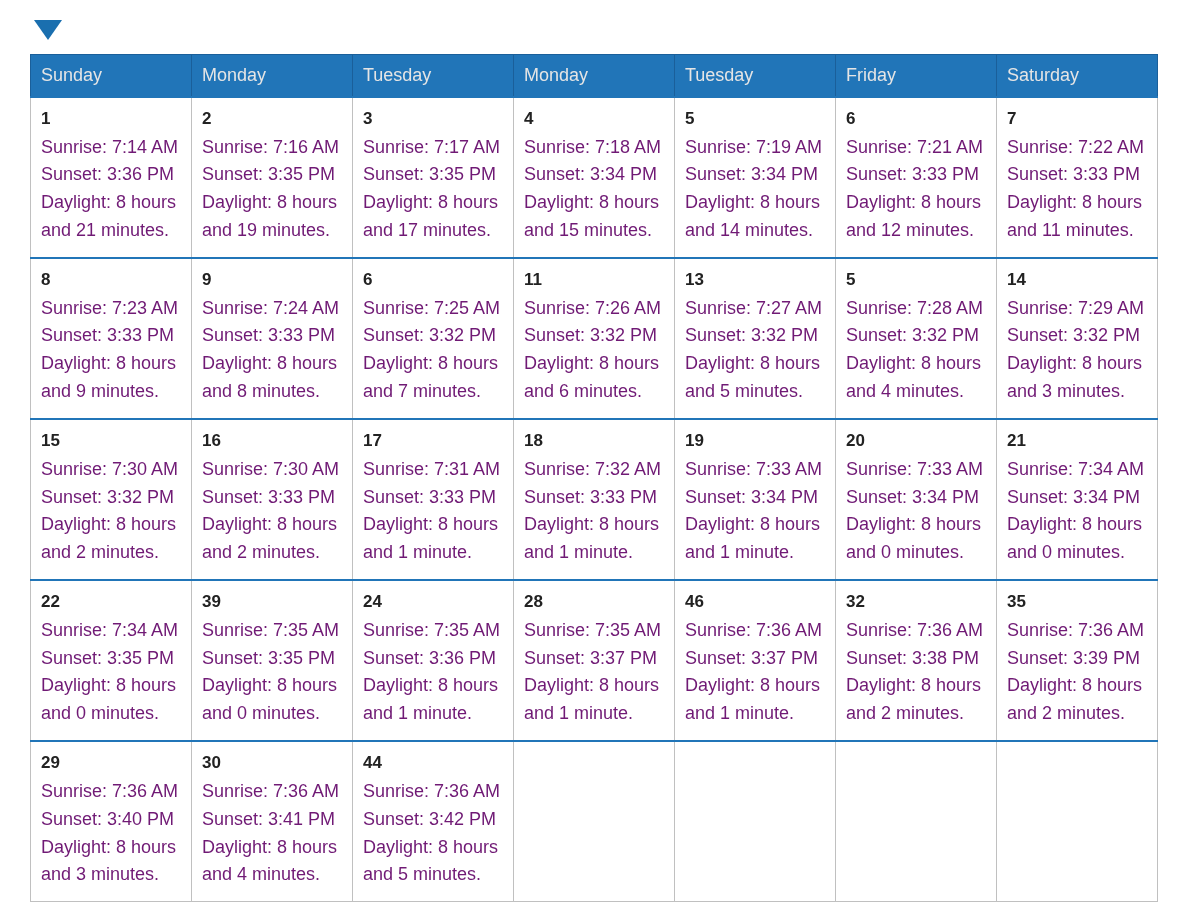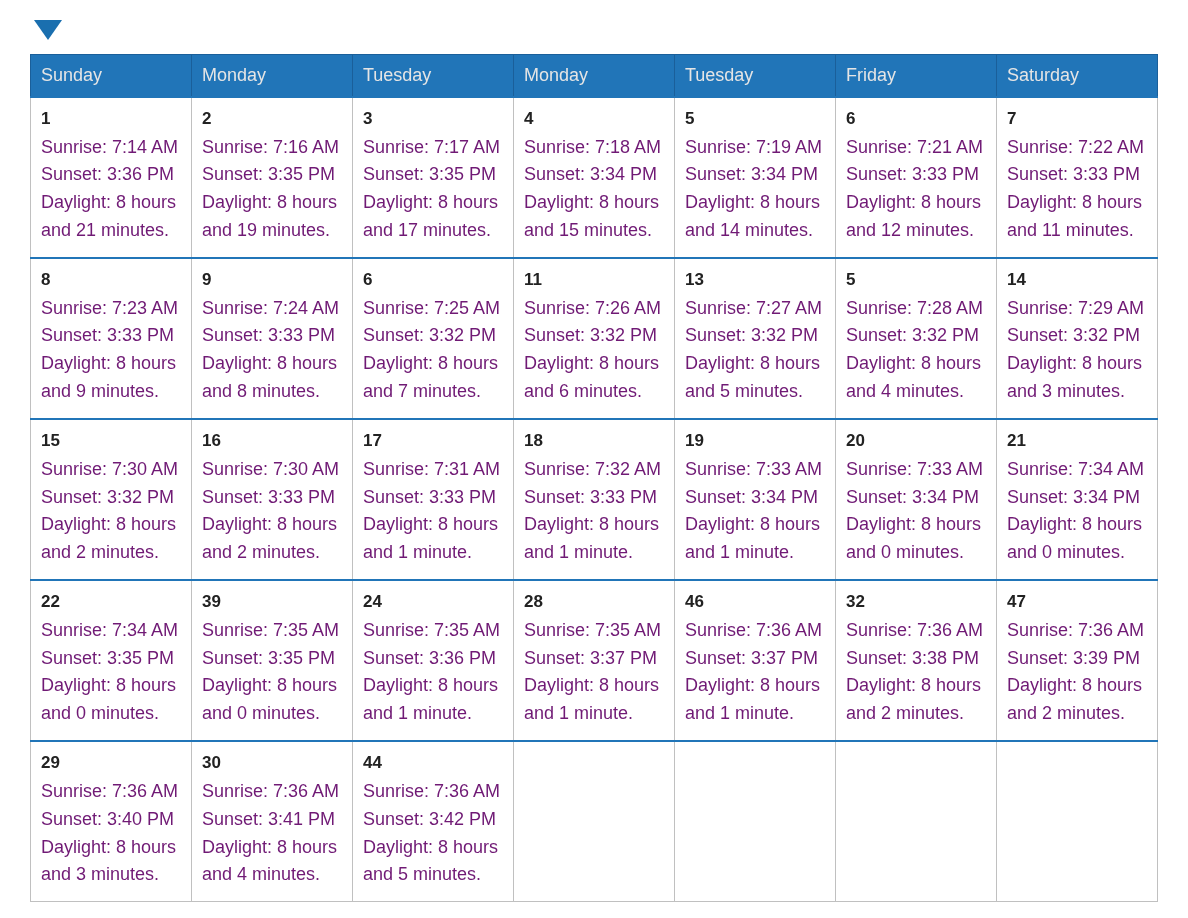--- a/index.html
+++ b/index.html
@@ -197,21 +197,21 @@
         <td><span class="day-number">39</span>
 <span class="day-info">Sunrise: 7:35 AM<br>Sunset: 3:35 PM<br>Daylight: 8 hours and 0 minutes.</span></td>
         <td><span class="day-number">24</span>
 <span class="day-info">Sunrise: 7:35 AM<br>Sunset: 3:36 PM<br>Daylight: 8 hours and 1 minute.</span></td>
         <td><span class="day-number">28</span>
 <span class="day-info">Sunrise: 7:35 AM<br>Sunset: 3:37 PM<br>Daylight: 8 hours and 1 minute.</span></td>
         <td><span class="day-number">46</span>
 <span class="day-info">Sunrise: 7:36 AM<br>Sunset: 3:37 PM<br>Daylight: 8 hours and 1 minute.</span></td>
         <td><span class="day-number">32</span>
 <span class="day-info">Sunrise: 7:36 AM<br>Sunset: 3:38 PM<br>Daylight: 8 hours and 2 minutes.</span></td>
-        <td><span class="day-number">47</span>
+        <td><span class="day-number">35</span>
 <span class="day-info">Sunrise: 7:36 AM<br>Sunset: 3:39 PM<br>Daylight: 8 hours and 2 minutes.</span></td>
       </tr>
       <tr>
         <td><span class="day-number">29</span>
 <span class="day-info">Sunrise: 7:36 AM<br>Sunset: 3:40 PM<br>Daylight: 8 hours and 3 minutes.</span></td>
         <td><span class="day-number">30</span>
 <span class="day-info">Sunrise: 7:36 AM<br>Sunset: 3:41 PM<br>Daylight: 8 hours and 4 minutes.</span></td>
         <td><span class="day-number">44</span>
 <span class="day-info">Sunrise: 7:36 AM<br>Sunset: 3:42 PM<br>Daylight: 8 hours and 5 minutes.</span></td>
         <td class="empty"></td>

